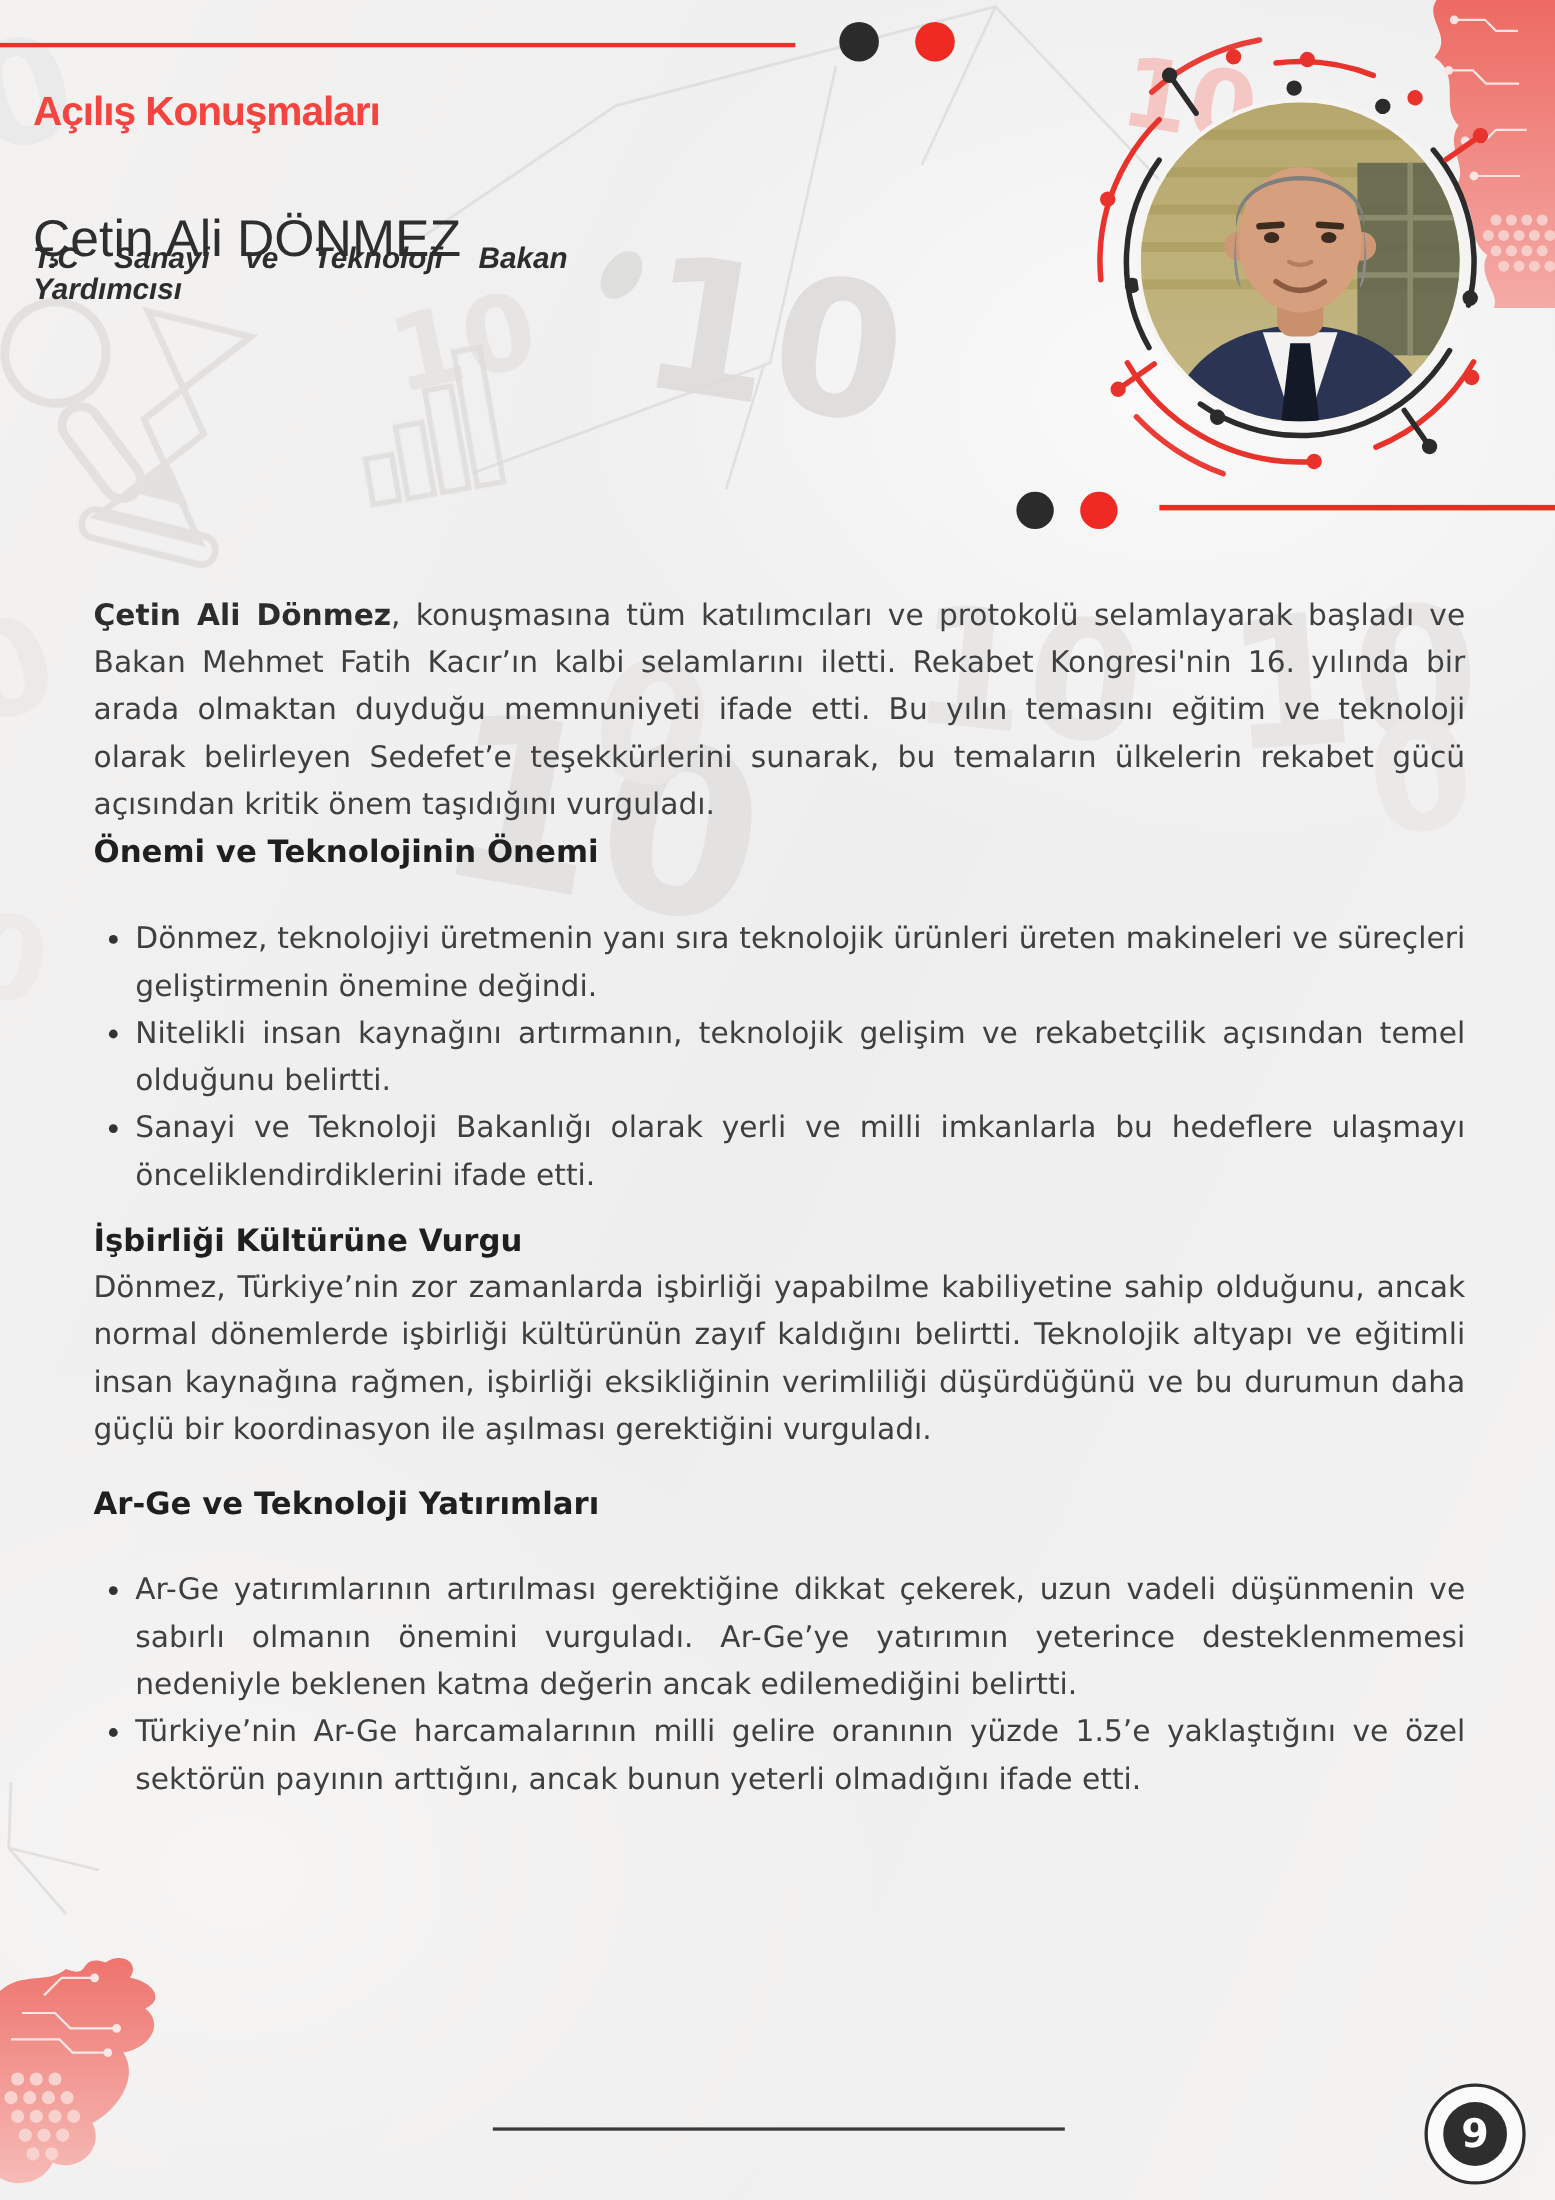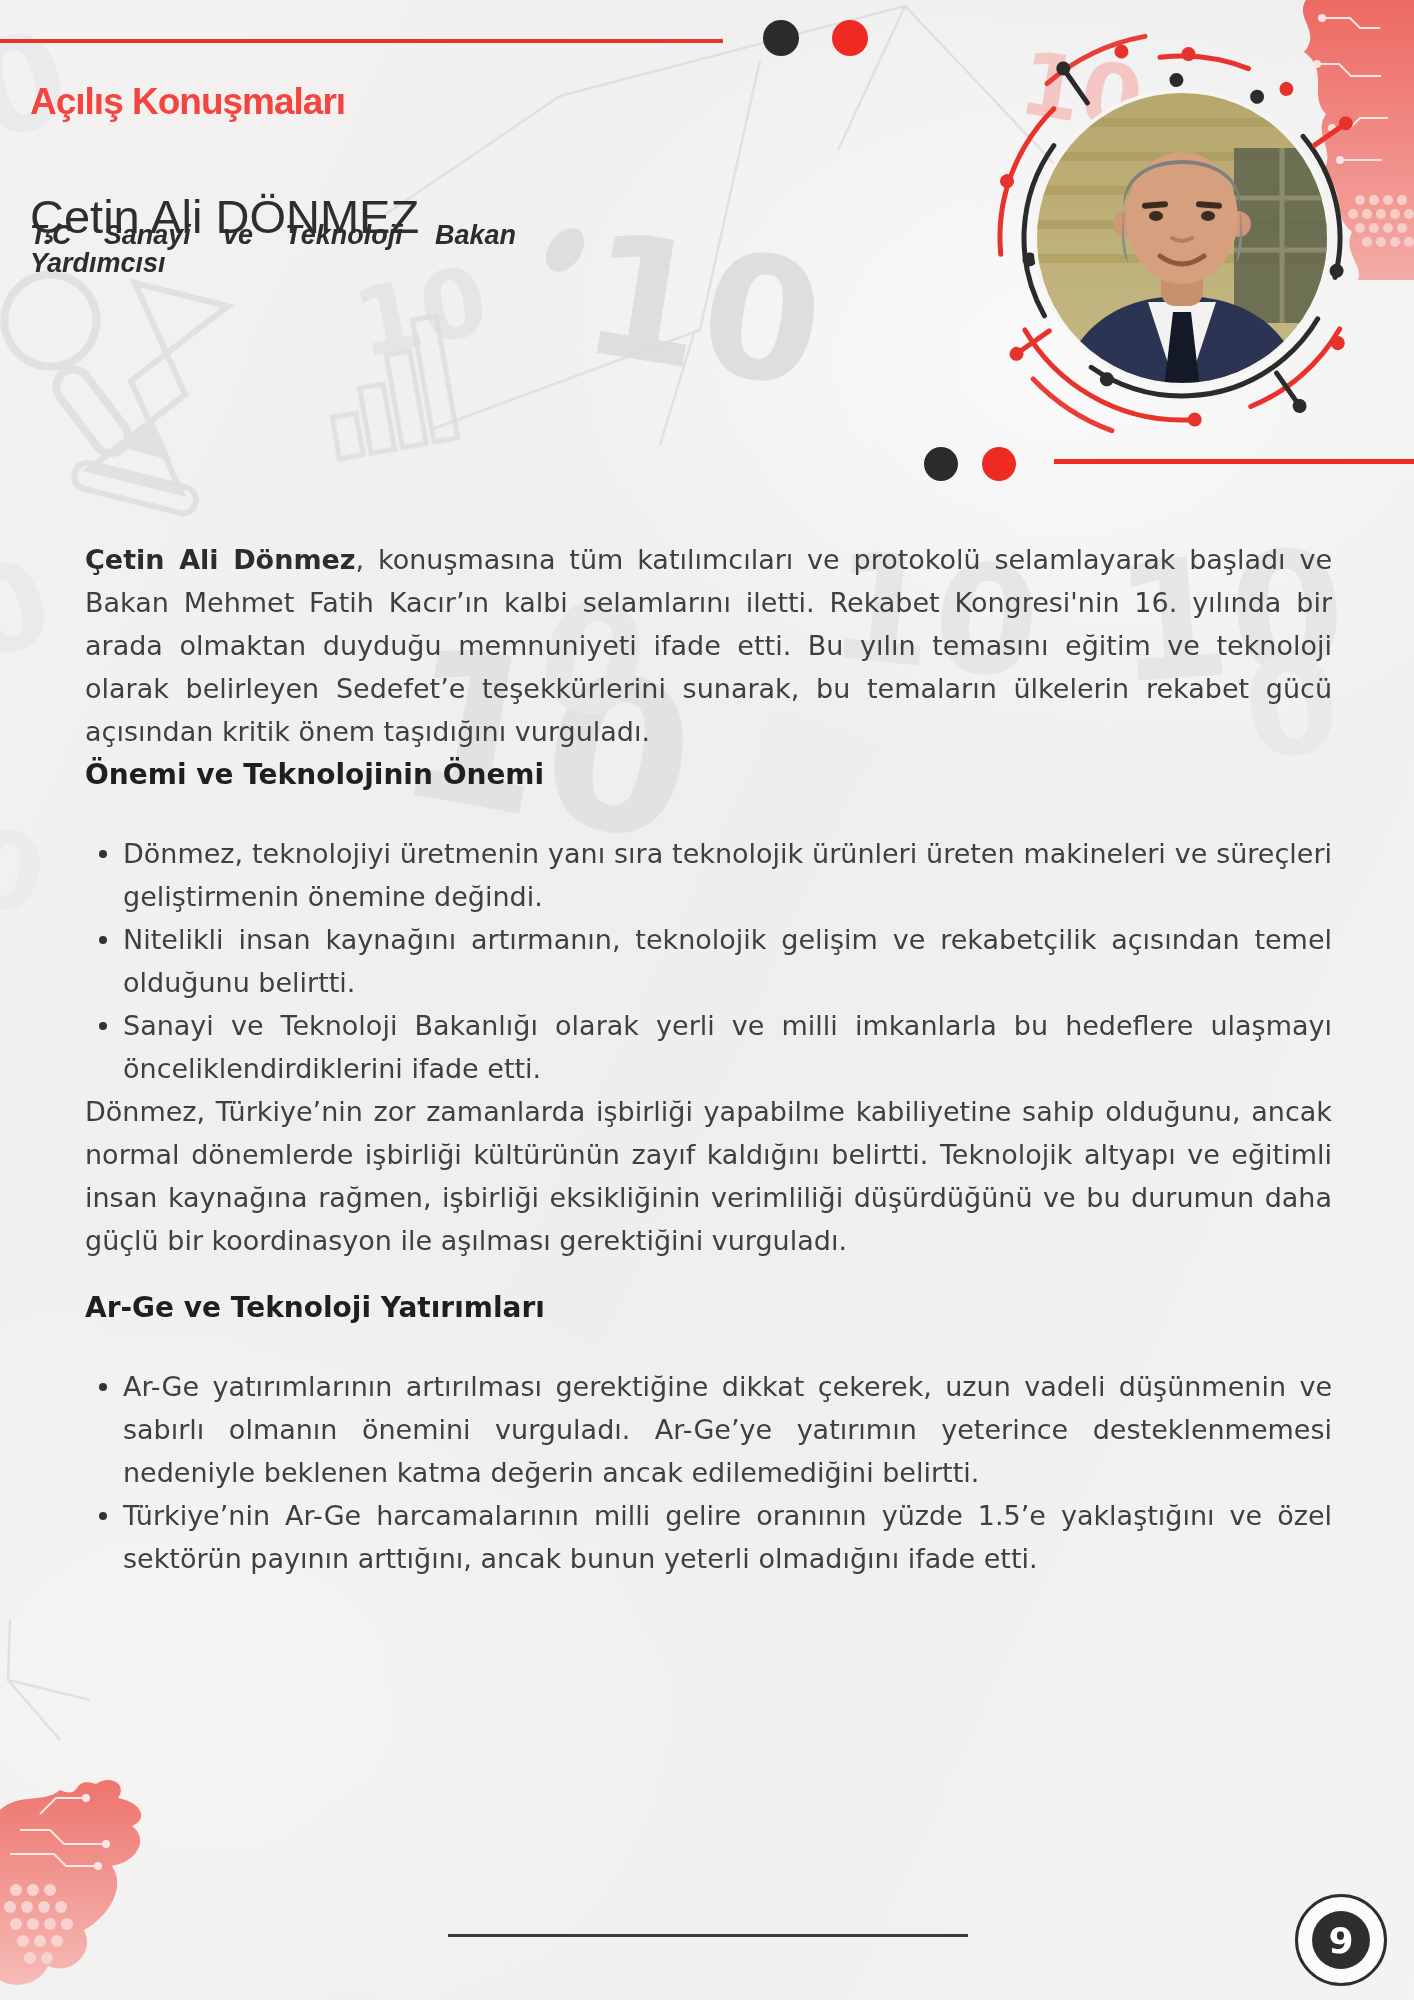--- a/index.html
+++ b/index.html
@@ -272,20 +272,21 @@
   <div class="content">
     <p class="lead"><b>Çetin Ali Dönmez</b><span>, konuşmasına tüm katılımcıları ve protokolü selamlayarak başladı ve Bakan Mehmet Fatih Kacır’ın kalbi selamlarını iletti. Rekabet Kongresi'nin 16. yılında bir arada olmaktan duyduğu memnuniyeti ifade etti. Bu yılın temasını eğitim ve teknoloji olarak belirleyen Sedefet’e teşekkürlerini sunarak, bu temaların ülkelerin rekabet gücü açısından kritik önem taşıdığını vurguladı.</span></p>
 
     <h3 class="sec">Önemi ve Teknolojinin Önemi</h3>
     <ul class="blist">
       <li>Dönmez, teknolojiyi üretmenin yanı sıra teknolojik ürünleri üreten makineleri ve süreçleri geliştirmenin önemine değindi.</li>
       <li>Nitelikli insan kaynağını artırmanın, teknolojik gelişim ve rekabetçilik açısından temel olduğunu belirtti.</li>
       <li>Sanayi ve Teknoloji Bakanlığı olarak yerli ve milli imkanlarla bu hedeflere ulaşmayı önceliklendirdiklerini ifade etti.</li>
     </ul>
 
+    <h3 class="sec mt" style="margin-top:16px;">İşbirliği Kültürüne Vurgu</h3>
     <p class="para2">Dönmez, Türkiye’nin zor zamanlarda işbirliği yapabilme kabiliyetine sahip olduğunu, ancak normal dönemlerde işbirliği kültürünün zayıf kaldığını belirtti. Teknolojik altyapı ve eğitimli insan kaynağına rağmen, işbirliği eksikliğinin verimliliği düşürdüğünü ve bu durumun daha güçlü bir koordinasyon ile aşılması gerektiğini vurguladı.</p>
 
     <h3 class="sec mt">Ar-Ge ve Teknoloji Yatırımları</h3>
     <ul class="blist">
       <li>Ar-Ge yatırımlarının artırılması gerektiğine dikkat çekerek, uzun vadeli düşünmenin ve sabırlı olmanın önemini vurguladı. Ar-Ge’ye yatırımın yeterince desteklenmemesi nedeniyle beklenen katma değerin ancak edilemediğini belirtti.</li>
       <li>Türkiye’nin Ar-Ge harcamalarının milli gelire oranının yüzde 1.5’e yaklaştığını ve özel sektörün payının arttığını, ancak bunun yeterli olmadığını ifade etti.</li>
     </ul>
   </div>
 
   <div class="footline"></div>

